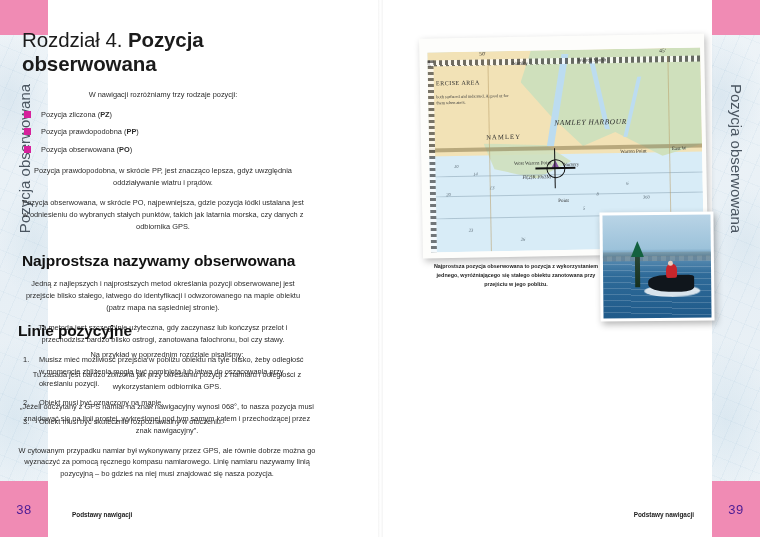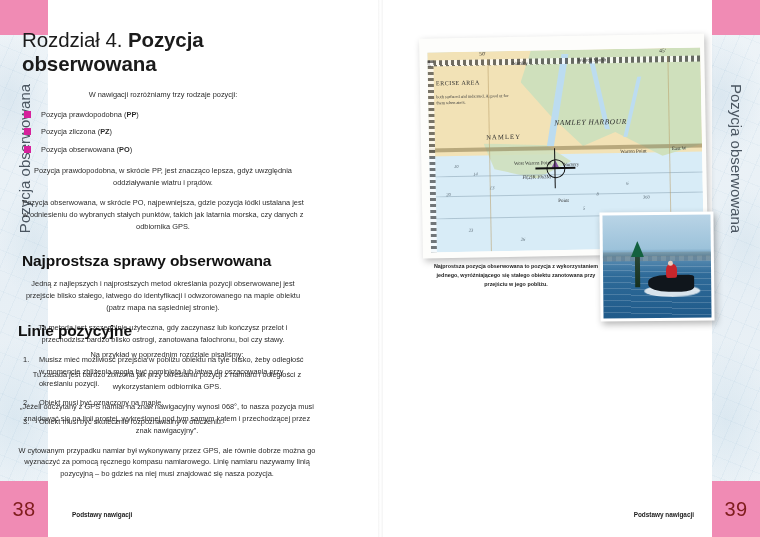--- a/index.html
+++ b/index.html
@@ -31,21 +31,21 @@
   .margin-left:after{right:-7px;}
   .margin-right:after{left:-7px;transform:scaleX(-1);}
 
   
   .tab-pink{position:absolute;width:48px;height:35px;background:#f08bb4;}
   .tab-tl{left:0;top:0;}
   .tab-tr{right:0;top:0;}
   .tab-bl{left:0;bottom:0;height:56px;display:flex;align-items:center;justify-content:center;}
   .tab-br{right:0;bottom:0;height:56px;display:flex;align-items:center;justify-content:center;}
   .folio{
-    font-size:20px;color:#7f1d1d;font-weight:400;letter-spacing:.5px;
+    font-size:13px;color:#4c1d95;font-weight:400;letter-spacing:.5px;
   }
 
   
   .side-title{
     position:absolute;width:260px;text-align:center;
     font-size:15px;color:#4a5560;white-space:nowrap;
   }
   .side-left{
     left:-106px;top:150px;
     transform:rotate(-90deg);
@@ -276,34 +276,34 @@
 
     <h1 class="chapter">
       <span>Rozdział 4.</span>
       <b>Pozycja obserwowana</b>
     </h1>
 
     <p class="body lead">W nawigacji rozróżniamy trzy rodzaje pozycji:</p>
 
     <ul class="bullets">
       <li>
-        <span>Pozycja prawdopodobna (</span><b>PP</b><span>)</span>
+        <span>Pozycja zliczona (</span><b>PZ</b><span>)</span>
       </li>
       <li>
-        <span>Pozycja zliczona (</span><b>PZ</b><span>)</span>
+        <span>Pozycja prawdopodobna (</span><b>PP</b><span>)</span>
       </li>
       <li>
         <span>Pozycja obserwowana (</span><b>PO</b><span>)</span>
       </li>
     </ul>
 
     <p class="body">Pozycja prawdopodobna, w skrócie PP, jest znacząco lepsza, gdyż uwzględnia oddziaływanie wiatru i prądów.</p>
     <p class="body">Pozycja obserwowana, w skrócie PO, najpewniejsza, gdzie pozycja łódki ustalana jest w odniesieniu do wybranych stałych punktów, takich jak latarnia morska, czy danych z odbiornika GPS.</p>
 
-    <h2 class="section">Najprostsza sprawy obserwowana</h2>
+    <h2 class="section">Najprostsza nazywamy obserwowana</h2>
 
     <p class="body">Jedną z najlepszych i najprostszych metod określania pozycji obserwowanej jest przejście blisko stałego, łatwego do identyfikacji i odwzorowanego na mapie obiektu (patrz mapa na sąsiedniej stronie).</p>
     <p class="body">Ta metoda jest szczególnie użyteczna, gdy zaczynasz lub kończysz przelot i przechodzisz bardzo blisko ostrogi, zanotowana falochronu, boi czy stawy.</p>
 
     <ol class="numbered">
       <li>Musisz mieć możliwość przejścia w pobliżu obiektu na tyle blisko, żeby odległość w momencie zbliżenia mogła być pominięta lub łatwa do oszacowania przy określaniu pozycji.</li>
       <li>Obiekt musi być oznaczony na mapie.</li>
       <li>Obiekt musi być skutecznie rozpoznawalny w otoczeniu.</li>
     </ol>
   </div>

